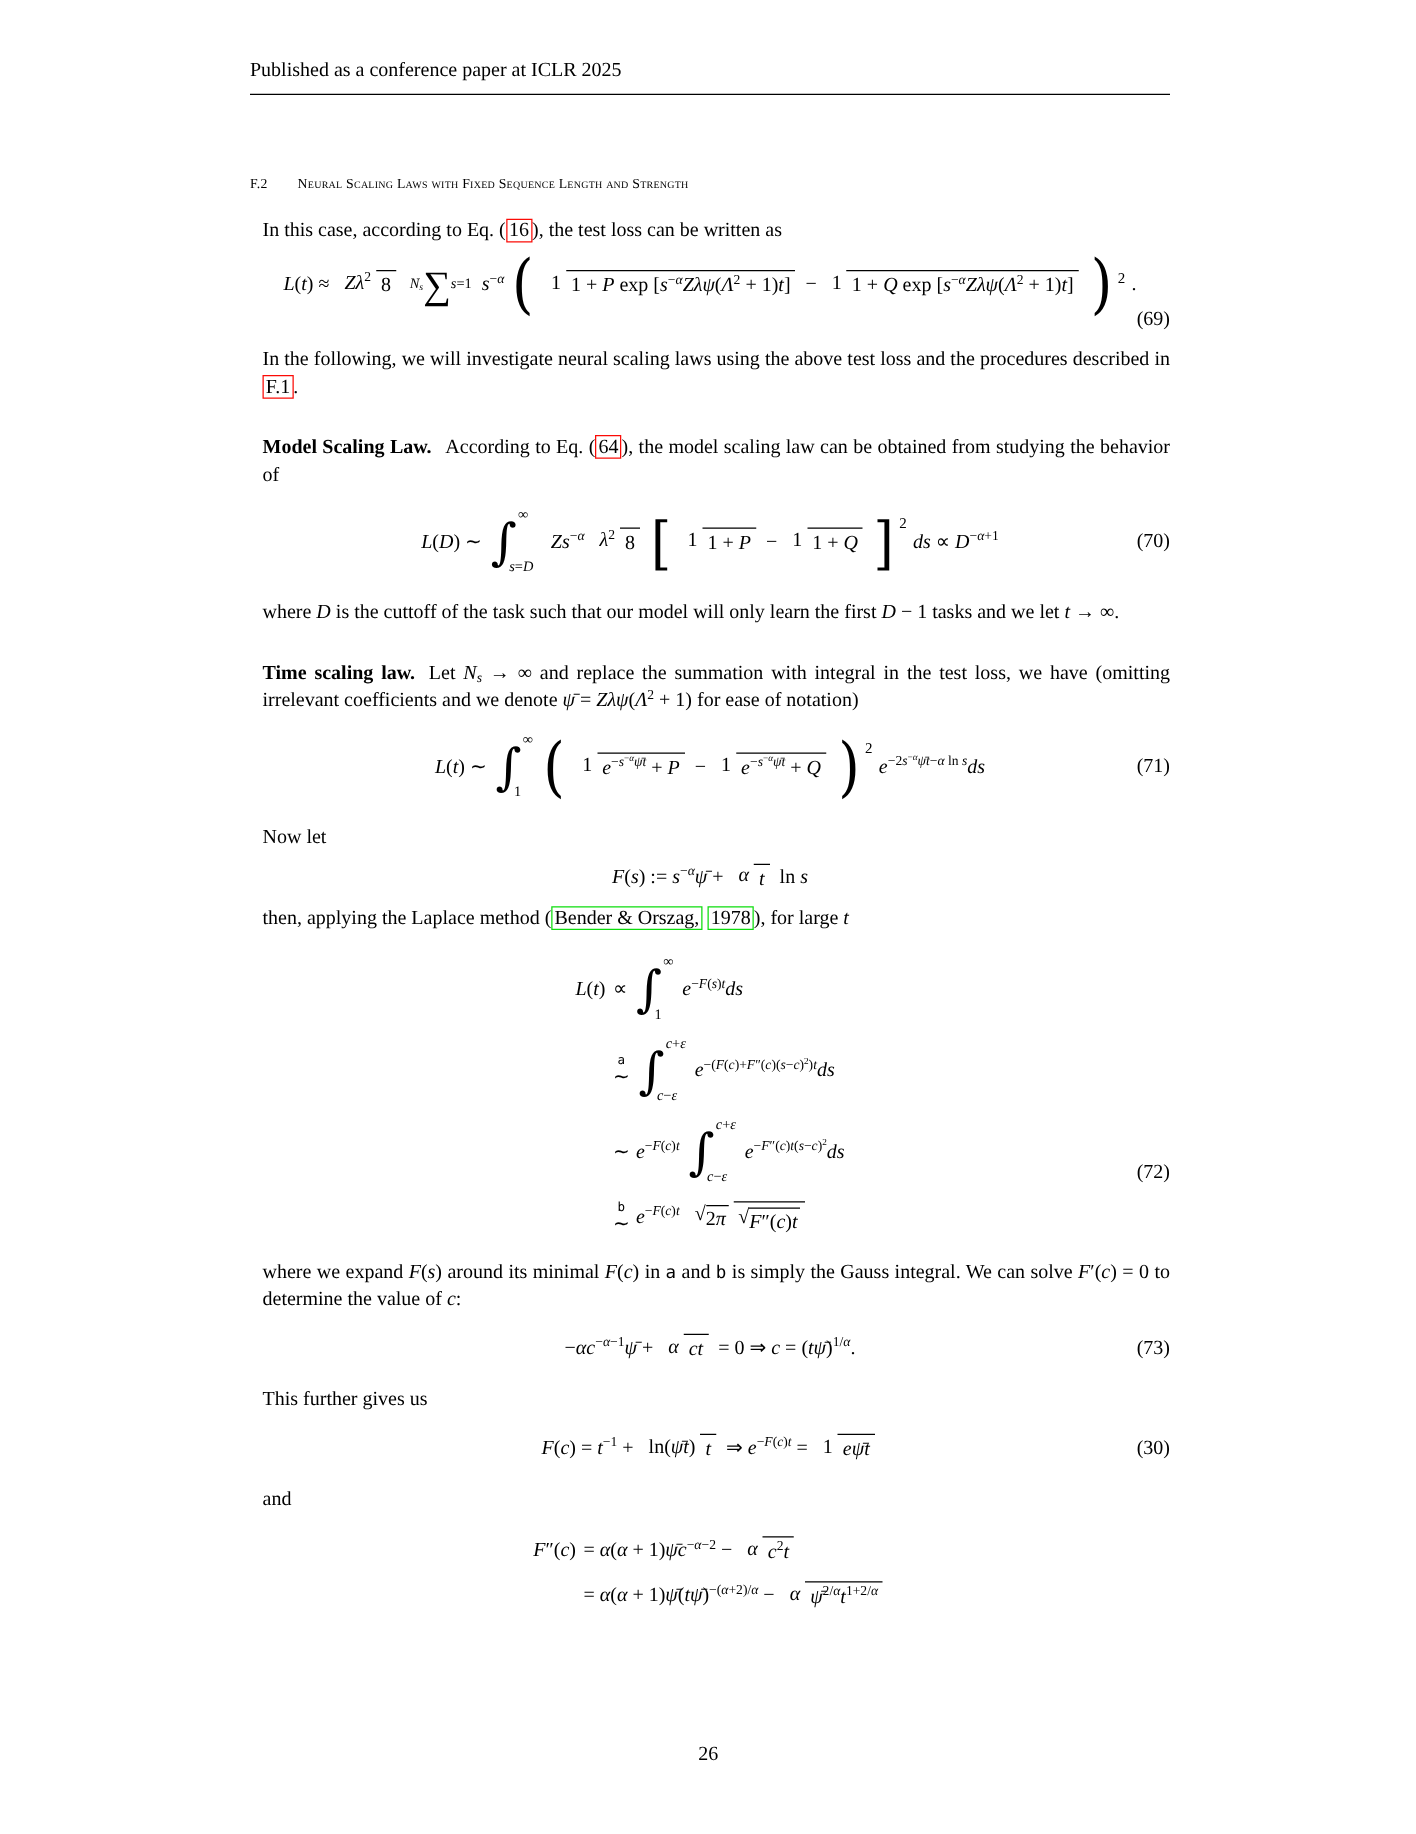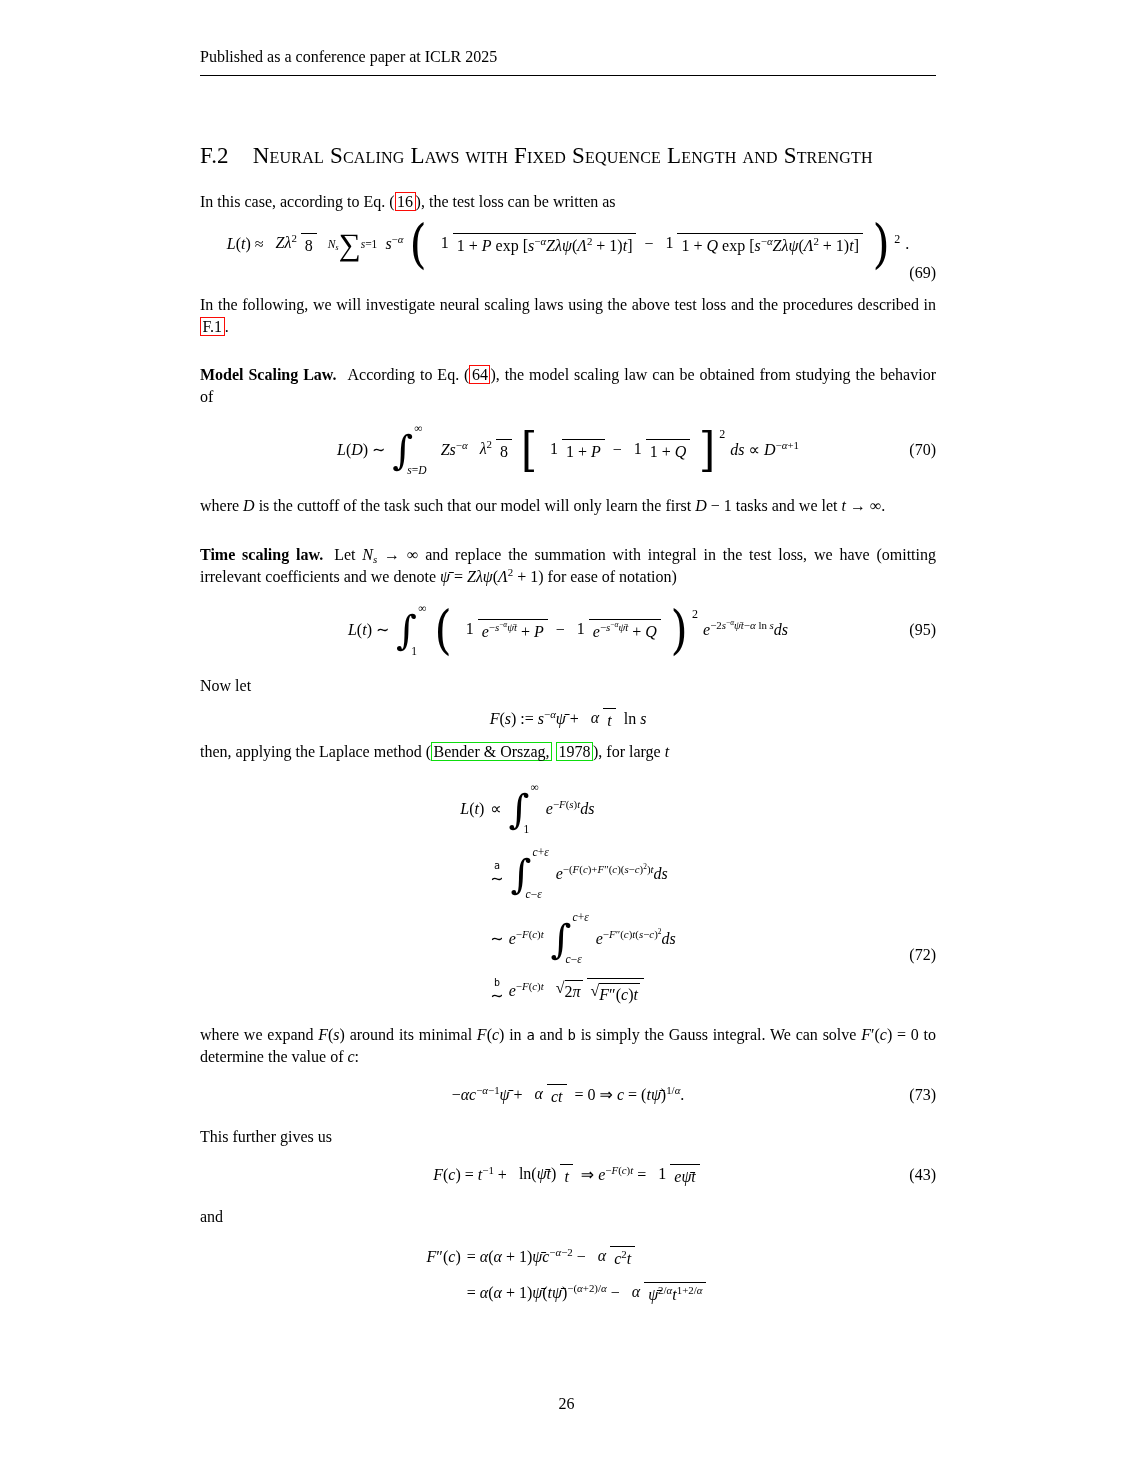--- a/index.html
+++ b/index.html
@@ -1,23 +1,23 @@
 <!DOCTYPE html>
 <html style="--lk-r: #fb0b06; --lk-g: #0ddd0d;"><head>
 <meta charset="utf-8">
 <style>
   html,body{margin:0;padding:0;background:#ffffff;}
   .page{position:relative;width:1133px;height:1467px;background:#fff;overflow:hidden;
         font-family:"Liberation Serif",serif;font-size:16px;line-height:1.38;color:#000000;}
   .content{position:absolute;left:200px;top:0;width:736px;}
   .hdr{padding-top:46px;padding-bottom:7px;}
   .hdr-rule{border-top:1.4px solid #000;height:0;}
-  .sec{margin-top:64px;font-variant:small-caps;font-size:23px;letter-spacing:.2px;}
+  .sec{margin-top:64px;font-variant:small-caps;font-size:11px;letter-spacing:.2px;}
   .sec .secnum{font-variant:normal;margin-right:24px;}
-  .para{margin:19px 0 0 0;text-align:justify;}
+  .para{margin:19px 0 0 10px;text-align:justify;}
   .bf{font-weight:bold;margin-right:11px;}
   .tt{font-family:"DejaVu Sans Mono",monospace;font-size:14px;}
   .m{font-style:italic;}
   .m .u{font-style:normal;}
   .lk{border:1.3px solid;padding:0 1.5px;cursor:pointer;}
   .lk-r{border-color:var(--lk-r,#f00);}
   .lk-g{border-color:var(--lk-g,#0c0);}
   sup,sub{line-height:0;}
   sup{font-size:68%;vertical-align:0.55em;}
   sub{font-size:68%;vertical-align:-0.25em;}
@@ -153,21 +153,21 @@
           <span class="den m">e<sup><span class="u">−</span>s<sup><span class="u">−</span>α</sup>ψ̄t</sup><span class="u"> + </span>P</span>
         </span>
         <span class="m"><span class="u">−</span></span>
         <span class="frac">
           <span class="num m"><span class="u">1</span></span>
           <span class="den m">e<sup><span class="u">−</span>s<sup><span class="u">−</span>α</sup>ψ̄t</sup><span class="u"> + </span>Q</span>
         </span>
         <span class="bigp">)</span>
         <span class="pow">2</span>
         <span class="m">e<sup><span class="u">−2</span>s<sup><span class="u">−</span>α</sup>ψ̄t<span class="u">−</span>α<span class="u"> </span><span class="u">ln</span><span class="u"> </span>s</sup>ds</span>
-        <span class="tag">(95)</span>
+        <span class="tag">(71)</span>
       </div>
     </div>
 
     <p class="para"><span>Now let</span></p>
 
     <div class="eqwrap" style="margin:10px 0;">
       <div class="eq">
         <span class="m">F<span class="u">(</span>s<span class="u">) := </span>s<sup><span class="u">−</span>α</sup>ψ̄<span class="u"> + </span></span>
         <span class="frac">
           <span class="num m">α</span>
@@ -267,21 +267,21 @@
         <span class="m">F<span class="u">(</span>c<span class="u">) = </span>t<sup><span class="u">−1</span></sup><span class="u"> + </span></span>
         <span class="frac">
           <span class="num m"><span class="u">ln</span><span class="u">(</span>ψ̄t<span class="u">)</span></span>
           <span class="den m">t</span>
         </span>
         <span class="m"><span class="u"> ⇒  </span>e<sup><span class="u">−</span>F<span class="u">(</span>c<span class="u">)</span>t</sup><span class="u"> = </span></span>
         <span class="frac">
           <span class="num m"><span class="u">1</span></span>
           <span class="den m">eψ̄t</span>
         </span>
-        <span class="tag">(43)</span>
+        <span class="tag">(30)</span>
       </div>
     </div>
 
     <p class="para"><span>and</span></p>
 
     <div class="eqwrap" style="margin:18px 0;">
       <div class="align">
         <span class="lcol m">F<span class="u">″(</span>c<span class="u">)</span></span>
         <span class="rcol">
           <span class="m"><span class="u">= </span>α<span class="u">(</span>α<span class="u"> + 1)</span>ψ̄c<sup><span class="u">−</span>α<span class="u">−2</span></sup><span class="u"> − </span></span>

